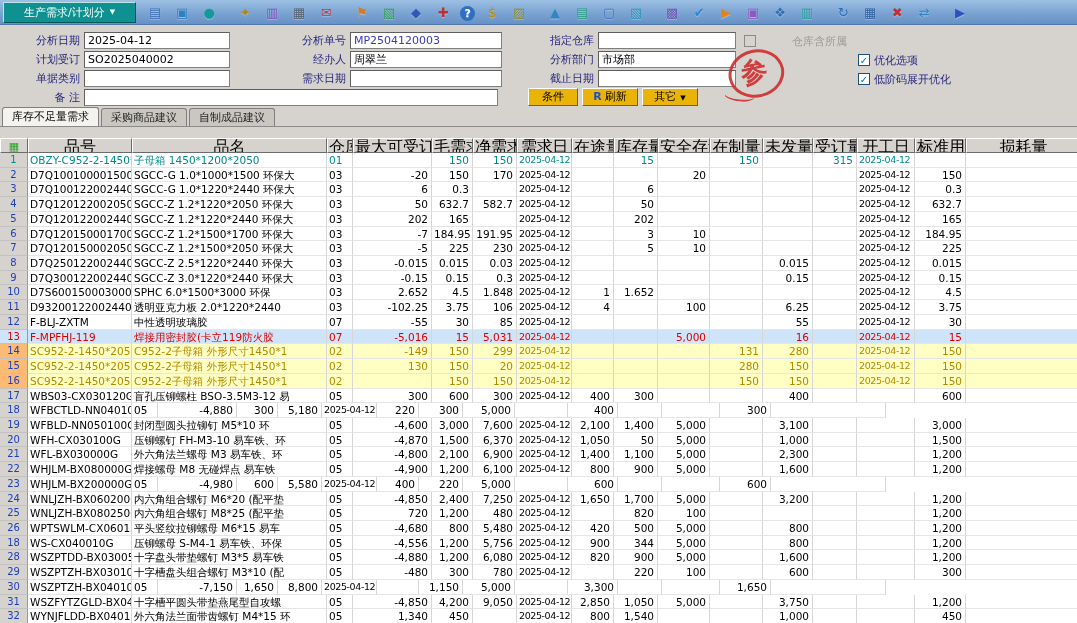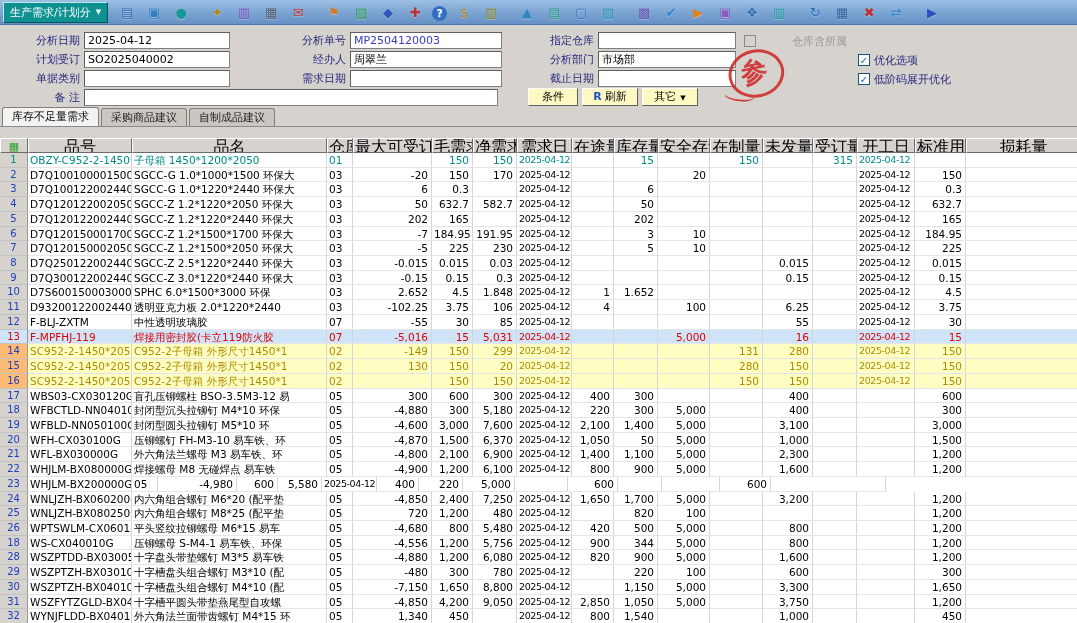--- a/index.html
+++ b/index.html
@@ -3,21 +3,21 @@
 <meta charset="utf-8">
 <style>
   html,body{margin:0;padding:0;}
   .app{position:relative;width:1077px;height:623px;background:#d6d3ce;overflow:hidden;
        font-family:"DejaVu Sans",sans-serif;font-size:11px;color:#000;}
 
   
   .toolbar{position:absolute;left:0;top:0;width:1077px;height:25px;
            background:linear-gradient(180deg,#9dc0e4 0%,#7aa3d2 55%,#6791c6 100%);
            display:flex;align-items:center;border-bottom:1px solid #4f78a8;box-sizing:border-box;}
-  .menu-btn{margin-left:3px;height:19px;line-height:19px;padding:0 6px;background:#0f9191;
+  .menu-btn{margin-left:3px;height:19px;line-height:19px;padding:0 20px;background:#0f9191;
             color:#fff;font-size:11px;border:1px solid;border-color:#bfe6e6 #055 #055 #bfe6e6;
             display:flex;align-items:center;gap:5px;cursor:default;white-space:nowrap;}
   .menu-btn .arrow{font-size:7px;color:#eaffea;}
   .tb-icons{display:flex;align-items:center;margin-left:9px;flex:1;}
   .tbi{width:20px;height:19px;margin-right:7px;text-align:center;line-height:19px;font-size:13px;
        text-shadow:0 1px 1px rgba(255,255,255,.35);cursor:default;}
   .tbi.gap{margin-left:9px;}
   .tbi.badge{border-radius:50%;width:15px;height:15px;line-height:15px;font-size:11px;font-weight:bold;margin-top:2px;}
 
   
@@ -26,21 +26,21 @@
   .finput{position:absolute;height:17px;box-sizing:border-box;background:#fff;
           border:1px solid #7f7f7f;border-top-color:#5f5f5f;border-left-color:#5f5f5f;
           font-family:"DejaVu Sans",sans-serif;font-size:11px;padding:0 3px;color:#000;}
   .finput.blue{color:#3a3ac0;}
   .chk{position:absolute;display:flex;align-items:center;gap:4px;height:14px;}
   .chk .box{width:12px;height:12px;background:#fff;border:1px solid #1c5180;box-sizing:border-box;
             text-align:center;line-height:11px;font-size:10px;color:#1464c8;font-weight:bold;}
   .chk.disabled .box{background:#d6d3ce;border-color:#8a8a8a;color:transparent;}
   .chk .clabel{color:#26267e;}
   .chk.disabled .clabel{color:#9a9a9a;margin-left:32px;}
-  .fbtn{position:absolute;height:18px;box-sizing:border-box;background:#fef9c3;
+  .fbtn{position:absolute;height:18px;box-sizing:border-box;background:#eab308;
         border:1px solid;border-color:#fff #5f5f5f #5f5f5f #fff;text-align:center;line-height:16px;
         font-size:11px;color:#000;cursor:default;white-space:nowrap;}
   .fbtn .r{color:#2050c0;font-weight:bold;margin-right:3px;}
   .fbtn .dn{font-size:7px;margin-left:4px;}
 
   
   .stamp{position:absolute;left:726px;top:46px;width:56px;height:52px;transform:rotate(-12deg);
          pointer-events:none;opacity:.88;}
   .stamp .ring{position:absolute;left:2px;top:4px;width:50px;height:42px;border:3px solid #cf2a2a;
                border-radius:50%;}
@@ -536,21 +536,20 @@
             <div class="gcell c-wip num"></div>
             <div class="gcell c-unshipped num">400</div>
             <div class="gcell c-ordered num"></div>
             <div class="gcell c-start_date"></div>
             <div class="gcell c-std_usage num">600</div>
             <div class="gcell c-loss num"></div>
           </div>
           <div class="grow">
             <div class="gcell w-num cell-num">18</div>
             <div class="gcell c-part_no">WFBCTLD-NN040100G</div>
-            <div class="gcell c-part_name">封闭型沉头拉铆钉 M4*10 环保</div>
             <div class="gcell c-warehouse">05</div>
             <div class="gcell c-max_orderable num">-4,880</div>
             <div class="gcell c-gross_demand num">300</div>
             <div class="gcell c-net_demand num">5,180</div>
             <div class="gcell c-demand_date">2025-04-12</div>
             <div class="gcell c-in_transit num">220</div>
             <div class="gcell c-stock num">300</div>
             <div class="gcell c-safety_stock num">5,000</div>
             <div class="gcell c-wip num"></div>
             <div class="gcell c-unshipped num">400</div>
@@ -763,21 +762,20 @@
             <div class="gcell c-wip num"></div>
             <div class="gcell c-unshipped num">600</div>
             <div class="gcell c-ordered num"></div>
             <div class="gcell c-start_date"></div>
             <div class="gcell c-std_usage num">300</div>
             <div class="gcell c-loss num"></div>
           </div>
           <div class="grow">
             <div class="gcell w-num cell-num">30</div>
             <div class="gcell c-part_no">WSZPTZH-BX040100G</div>
-            <div class="gcell c-part_name">十字槽盘头组合螺钉 M4*10 (配</div>
             <div class="gcell c-warehouse">05</div>
             <div class="gcell c-max_orderable num">-7,150</div>
             <div class="gcell c-gross_demand num">1,650</div>
             <div class="gcell c-net_demand num">8,800</div>
             <div class="gcell c-demand_date">2025-04-12</div>
             <div class="gcell c-in_transit num"></div>
             <div class="gcell c-stock num">1,150</div>
             <div class="gcell c-safety_stock num">5,000</div>
             <div class="gcell c-wip num"></div>
             <div class="gcell c-unshipped num">3,300</div>

